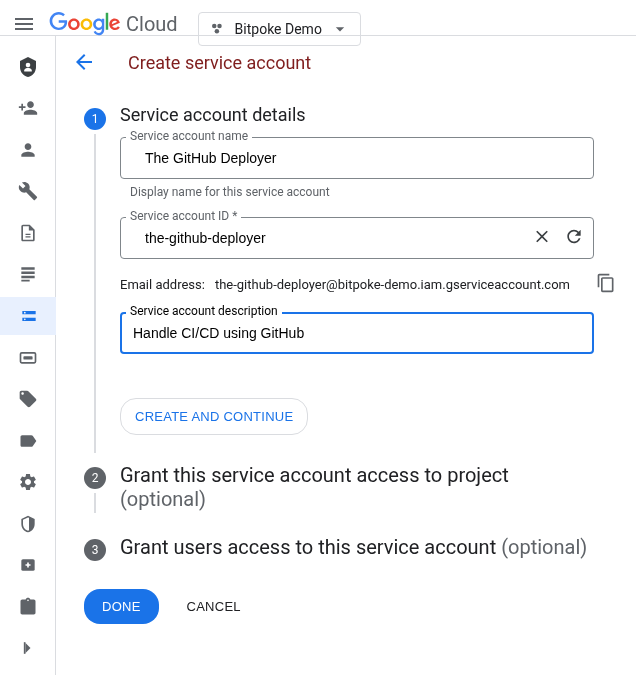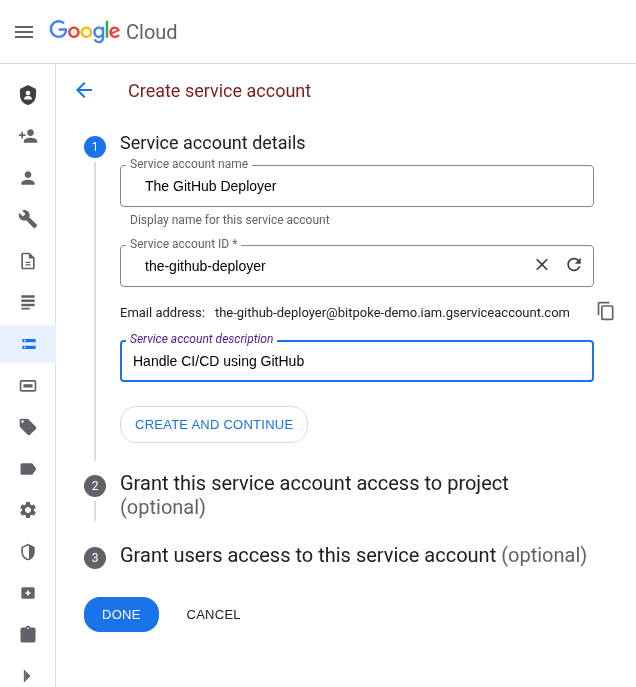--- a/index.html
+++ b/index.html
@@ -6,23 +6,23 @@
     body {
       font-family: "Google Sans", Roboto, Arial, sans-serif;
       font-size: 14px;
       color: #202124;
       width: 636px;
       height: 687px;
       overflow: hidden;
       background: white;
     }
     .topbar {
-      height: 64px;
+      height: 36px;
       display: flex;
-      align-items: center;
+      align-items: flex-start;
       padding: 12px 12px;
       border-bottom: 1px solid #dadce0;
       gap: 12px;
     }
     .hamburger { width: 24px; height: 24px; cursor: pointer; display:flex; align-items:center; justify-content:center;}
     .logo { display: flex; align-items: center; gap: 2px; font-size: 20px; font-weight: 400;}
     .project-selector {
       display: flex; align-items: center;
       border: 1px solid #dadce0;
       border-radius: 4px;
@@ -76,40 +76,40 @@
     .step-line.tiny { top:30px; height: 20px; bottom:auto;}
     .section-title { font-size: 18px; font-weight:400; color:#202124; margin-bottom: 12px;}
     .step2-title { font-size: 20px; font-weight:400; }
     .optional { color:#5f6368; font-size: 20px; font-weight:400;}
     .field-wrap { position:relative; margin-top: 10px;}
     .field-label {
       position:absolute; left: 6px; top:-8px;
       background:white; padding: 0 4px;
       font-size: 12px; color:#5f6368;
     }
-    .field-label.focused { color:#4c1d95;font-style:italic;}
+    .field-label.focused { color:#000000;}
     .text-input {
       width: 100%; max-width: 474px;
       border: 1px solid #80868b;
       border-radius: 4px;
       padding: 12px 24px;
       font-size: 14px;
       outline:none;
     }
     .text-input.focused { border:2px solid #1a73e8; padding: 11px 11px;}
     .helper { font-size: 12px; color:#5f6368; margin-top:6px; margin-left:10px;} 
     .field-row { position:relative; max-width:474px;}
     .email-row { display:flex; align-items:center; gap:10px; margin-top:14px; font-size:13px; color:#202124;}
     .copy-icon { color:#5f6368; cursor:pointer;}
     .btn-outline {
       border:1px solid #dadce0; background:white;
       color:#1a73e8; font-weight:500; font-size:13px;
       padding: 10px 14px; border-radius:16px; cursor:pointer;
       letter-spacing: .25px;
-      margin-top: 24px;
+      margin-top: 44px;
     }
     .btn-primary {
       background:#1a73e8; color:white; border:none;
       padding: 10px 18px; border-radius:16px; font-weight:500; font-size:13px; cursor:pointer;
       letter-spacing:.25px;
     }
     .btn-flat {
       background:none; border:none; color:#202124; font-weight:500; font-size:13px; cursor:pointer;
       letter-spacing:.25px;
     }
@@ -132,20 +132,31 @@
   <div class="logo">
     <svg width="74" height="24" viewBox="0 0 272 92">
         <path fill="#EA4335" d="M115.75 47.18c0 12.77-9.99 22.18-22.25 22.18s-22.25-9.41-22.25-22.18C71.25 34.32 81.24 25 93.5 25s22.25 9.32 22.25 22.18zm-9.74 0c0-7.98-5.79-13.44-12.51-13.44S80.99 39.2 80.99 47.18c0 7.9 5.79 13.44 12.51 13.44s12.51-5.55 12.51-13.44z"></path>
         <path fill="#FBBC05" d="M163.75 47.18c0 12.77-9.99 22.18-22.25 22.18s-22.25-9.41-22.25-22.18c0-12.85 9.99-22.18 22.25-22.18s22.25 9.32 22.25 22.18zm-9.74 0c0-7.98-5.79-13.44-12.51-13.44s-12.51 5.46-12.51 13.44c0 7.9 5.79 13.44 12.51 13.44s12.51-5.55 12.51-13.44z"></path>
         <path fill="#4285F4" d="M209.75 26.34v39.82c0 16.38-9.66 23.07-21.08 23.07-10.75 0-17.22-7.19-19.66-13.07l8.48-3.53c1.51 3.61 5.21 7.87 11.17 7.87 7.31 0 11.84-4.51 11.84-13v-3.19h-.34c-2.18 2.69-6.38 5.04-11.68 5.04-11.09 0-21.25-9.66-21.25-22.09 0-12.52 10.16-22.26 21.25-22.26 5.29 0 9.49 2.35 11.68 4.96h.34v-3.61h9.25zm-8.56 20.92c0-7.81-5.21-13.52-11.84-13.52-6.72 0-12.35 5.71-12.35 13.52 0 7.73 5.63 13.36 12.35 13.36 6.63 0 11.84-5.63 11.84-13.36z"></path>
         <path fill="#34A853" d="M225 3v65h-9.5V3h9.5z"></path>
         <path fill="#EA4335" d="M262.02 54.48l7.56 5.04c-2.44 3.61-8.32 9.83-18.48 9.83-12.6 0-22.01-9.74-22.01-22.18 0-13.19 9.49-22.18 20.92-22.18 11.51 0 17.14 9.16 18.98 14.11l1.01 2.52-29.65 12.28c2.27 4.45 5.8 6.72 10.75 6.72 4.96 0 8.4-2.44 10.92-6.14zm-23.27-7.98l19.82-8.23c-1.09-2.77-4.37-4.7-8.23-4.7-4.95 0-11.84 4.37-11.59 12.93z"></path>
         <path fill="#4285F4" d="M35.29 41.41V32H67c.31 1.64.47 3.58.47 5.68 0 7.06-1.93 15.79-8.15 22.01-6.05 6.3-13.78 9.66-24.02 9.66C16.32 69.35.36 53.89.36 34.91.36 15.93 16.32.47 35.3.47c10.5 0 17.98 4.12 23.6 9.49l-6.64 6.64c-4.03-3.78-9.49-6.72-16.97-6.72-13.86 0-24.7 11.17-24.7 25.03 0 13.86 10.84 25.03 24.7 25.03 8.99 0 14.11-3.61 17.39-6.89 2.66-2.66 4.41-6.46 5.1-11.65l-22.49.01z"></path>
       </svg>
     <span class="cloud-txt">Cloud</span>
+  </div>
+  <div class="project-selector">
+    <svg class="pill" viewBox="0 0 24 24">
+        <circle cx="7" cy="8" r="3" fill="#5f6368"></circle>
+        <circle cx="14" cy="8" r="3" fill="#5f6368"></circle>
+        <circle cx="10.5" cy="15" r="3" fill="#5f6368"></circle>
+      </svg>
+    <span>Bitpoke Demo</span>
+    <svg class="mi" viewBox="0 0 24 24">
+        <path fill="#5f6368" d="M7 10l5 5 5-5z"></path>
+      </svg>
   </div>
 </div>
 
 <div class="container">
   <div class="sidebar">
     <div class="sidebar-item">
       <svg class="mi-lg" viewBox="0 0 24 24">
           <path fill="#3c4043" d="M12 2l8 4v6c0 5-3.4 9.3-8 10-4.6-.7-8-5-8-10V6l8-4z"></path>
           <circle cx="12" cy="10" r="2.3" fill="white"></circle>
           <path fill="white" d="M8.2 15.5c0-1.8 2.5-2.7 3.8-2.7s3.8.9 3.8 2.7v1H8.2z"></path>

